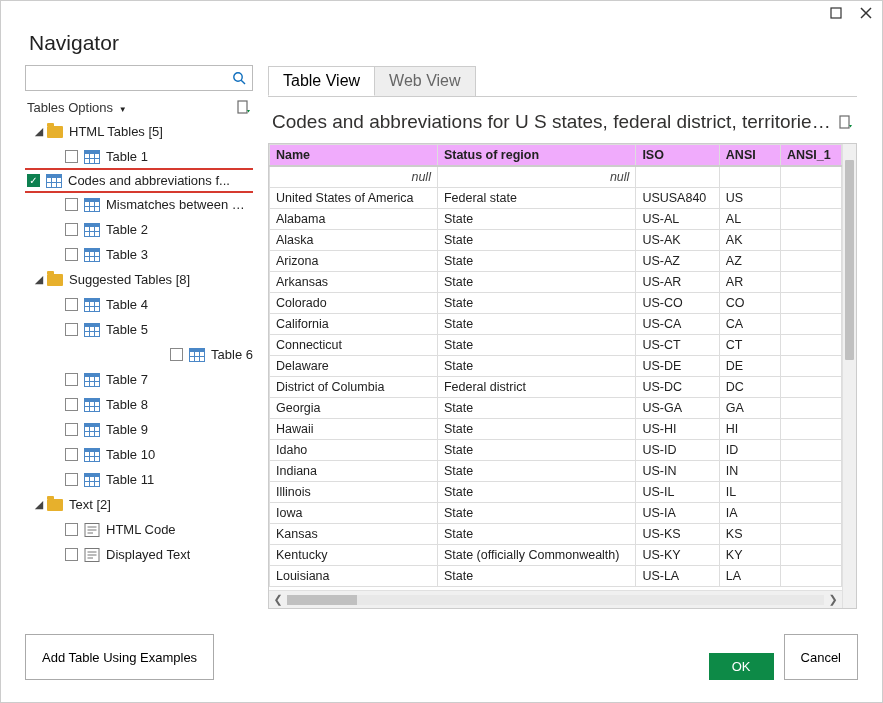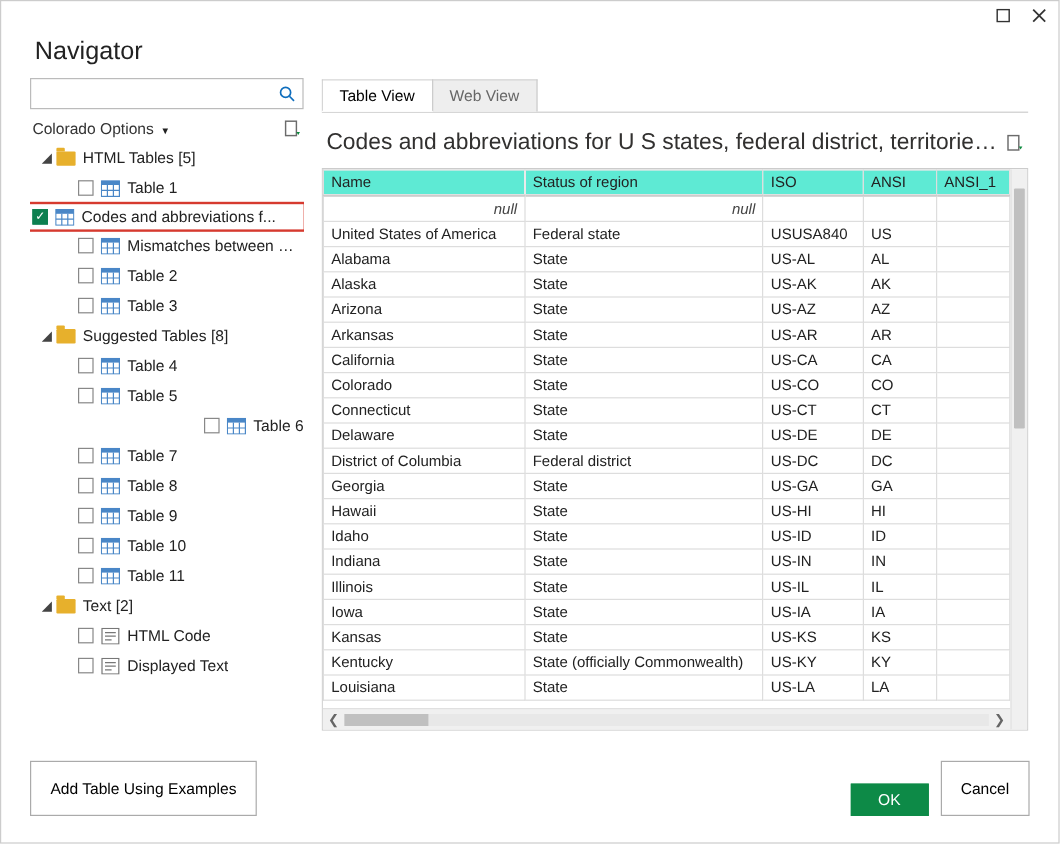--- a/index.html
+++ b/index.html
@@ -24,30 +24,30 @@
   .folder-icon { width: 16px; height: 12px; background: #e7b02c; border-radius: 1px; margin: 0 6px 0 2px; flex: none; position: relative; }
   .folder-icon::before { content: ""; position: absolute; top: -3px; left: 0; width: 7px; height: 3px; background: #e7b02c; border-radius: 1px 1px 0 0; }
   .cb { width: 13px; height: 13px; border: 1px solid #888; margin-right: 6px; flex: none; display: flex; align-items: center; justify-content: center; background: #fff; }
   .cb.checked { background: #0d8050; border-color: #0d8050; color: #fff; font-size: 10px; line-height: 1; }
   .table-icon, .text-icon { width: 16px; height: 14px; flex: none; margin-right: 6px; }
   .node-label { overflow: hidden; text-overflow: ellipsis; }
   .highlight-box { border: 2px solid #d63a2f; margin: -1px -2px; padding-left: 2px !important; }
 
   .right { flex: 1; display: flex; flex-direction: column; overflow: hidden; border:1px solid transparent;}
   .tabs { display: flex; border-bottom: 1px solid #ccc; }
-  .tab { padding: 5px 14px; background: #eee; border: 1px solid #ccc; border-bottom: none; margin-right: -1px; cursor: pointer; color: #666; font-size: 13px; }
+  .tab { padding: 5px 14px; background: #eee; border: 1px solid #ccc; border-bottom: none; margin-right: -1px; cursor: pointer; color: #666; font-size: 16px; }
   .tab.active { background: #fff; color: #000; border-bottom: 1px solid #fff; position: relative; z-index: 1; }
   .tab.active + .tab { }
   .preview-title-row { display:flex; justify-content:space-between; align-items:center; padding: 14px 4px 10px 4px; }
   .preview-title { font-size: 19px; font-weight: 300; color: #323130; white-space: nowrap; overflow: hidden; text-overflow: ellipsis; flex:1; }
   .preview-area { flex:1; border: 1px solid #ccc; overflow: hidden; position: relative; display:flex; }
   .grid-wrap { flex:1; overflow: hidden; }
   table.grid { border-collapse: collapse; width: 100%; table-layout: fixed; }
   table.grid th, table.grid td { border: 1px solid #ddd; padding: 3px 6px; text-align: left; font-size: 12.5px; height: 21px; overflow:hidden; white-space:nowrap; text-overflow:ellipsis; }
-  table.grid th { background: #5eead4; font-weight: 400; border-bottom: 2px solid #ccc; }
+  table.grid th { background: #f0abfc; font-weight: 700; border-bottom: 2px solid #ccc; }
   tr.nullrow td { text-align: right; font-style: italic; color: #444; }
   .grid-scroll { width: 14px; background: #f0f0f0; border-left:1px solid #e0e0e0; position:relative; }
   .grid-scroll .thumb { position:absolute; top:16px; left:2px; right:2px; height:200px; background:#c0c0c0; border-radius:1px; }
   .hscroll { height: 18px; background:#f0f0f0; display:flex; align-items:center; border-top:1px solid #e0e0e0; }
   .hscroll .arrow { width:18px; text-align:center; color:#666; font-size:11px; }
   .hscroll .track { flex:1; height:10px; background:#e8e8e8; position:relative; }
   .hscroll .hthumb { position:absolute; left:0; top:0; bottom:0; width:70px; background:#c0c0c0; }
 
   .footer { display:flex; justify-content:space-between; padding: 12px 24px 22px 24px; }
   .btn { border:1px solid #aaa; background:#fff; padding: 5px 16px; font-size:13px; cursor:pointer; }
@@ -86,21 +86,21 @@
         <span class="searchicon">
           <svg width="14" height="14" viewBox="0 0 14 14">
               <circle cx="6" cy="6" r="4.2" fill="none" stroke="#0f6ebd" stroke-width="1.4"></circle>
               <line x1="9.2" y1="9.2" x2="13" y2="13" stroke="#0f6ebd" stroke-width="1.4"></line>
             </svg>
         </span>
       </div>
 
       <div class="options-row">
         <span>
-          <span class="label">Colorado Options</span>
+          <span class="label">Tables Options</span>
           <span class="dropdown-glyph">▼</span>
         </span>
         <span class="small-icon">
           <svg viewBox="0 0 16 16">
               <rect x="3" y="2" width="9" height="12" fill="none" stroke="#6b6b6b" stroke-width="1.2"></rect>
               <path d="M12 11 l3 0 l-1.5 2.5 z" fill="#0b8a3d"></path>
               <path d="M13 6 a3 3 0 1 1 -2 5" fill="none" stroke="#0b8a3d" stroke-width="1.2" style="display:none"></path>
             </svg>
         </span>
       </div>
@@ -383,31 +383,31 @@
                     <td></td>
                   </tr>
                   <tr>
                     <td>Arkansas</td>
                     <td>State</td>
                     <td>US-AR</td>
                     <td>AR</td>
                     <td></td>
                   </tr>
                   <tr>
+                    <td>Colorado</td>
+                    <td>State</td>
+                    <td>US-CO</td>
+                    <td>CO</td>
+                    <td></td>
+                  </tr>
+                  <tr>
                     <td>California</td>
                     <td>State</td>
                     <td>US-CA</td>
                     <td>CA</td>
-                    <td></td>
-                  </tr>
-                  <tr>
-                    <td>Colorado</td>
-                    <td>State</td>
-                    <td>US-CO</td>
-                    <td>CO</td>
                     <td></td>
                   </tr>
                   <tr>
                     <td>Connecticut</td>
                     <td>State</td>
                     <td>US-CT</td>
                     <td>CT</td>
                     <td></td>
                   </tr>
                   <tr>

